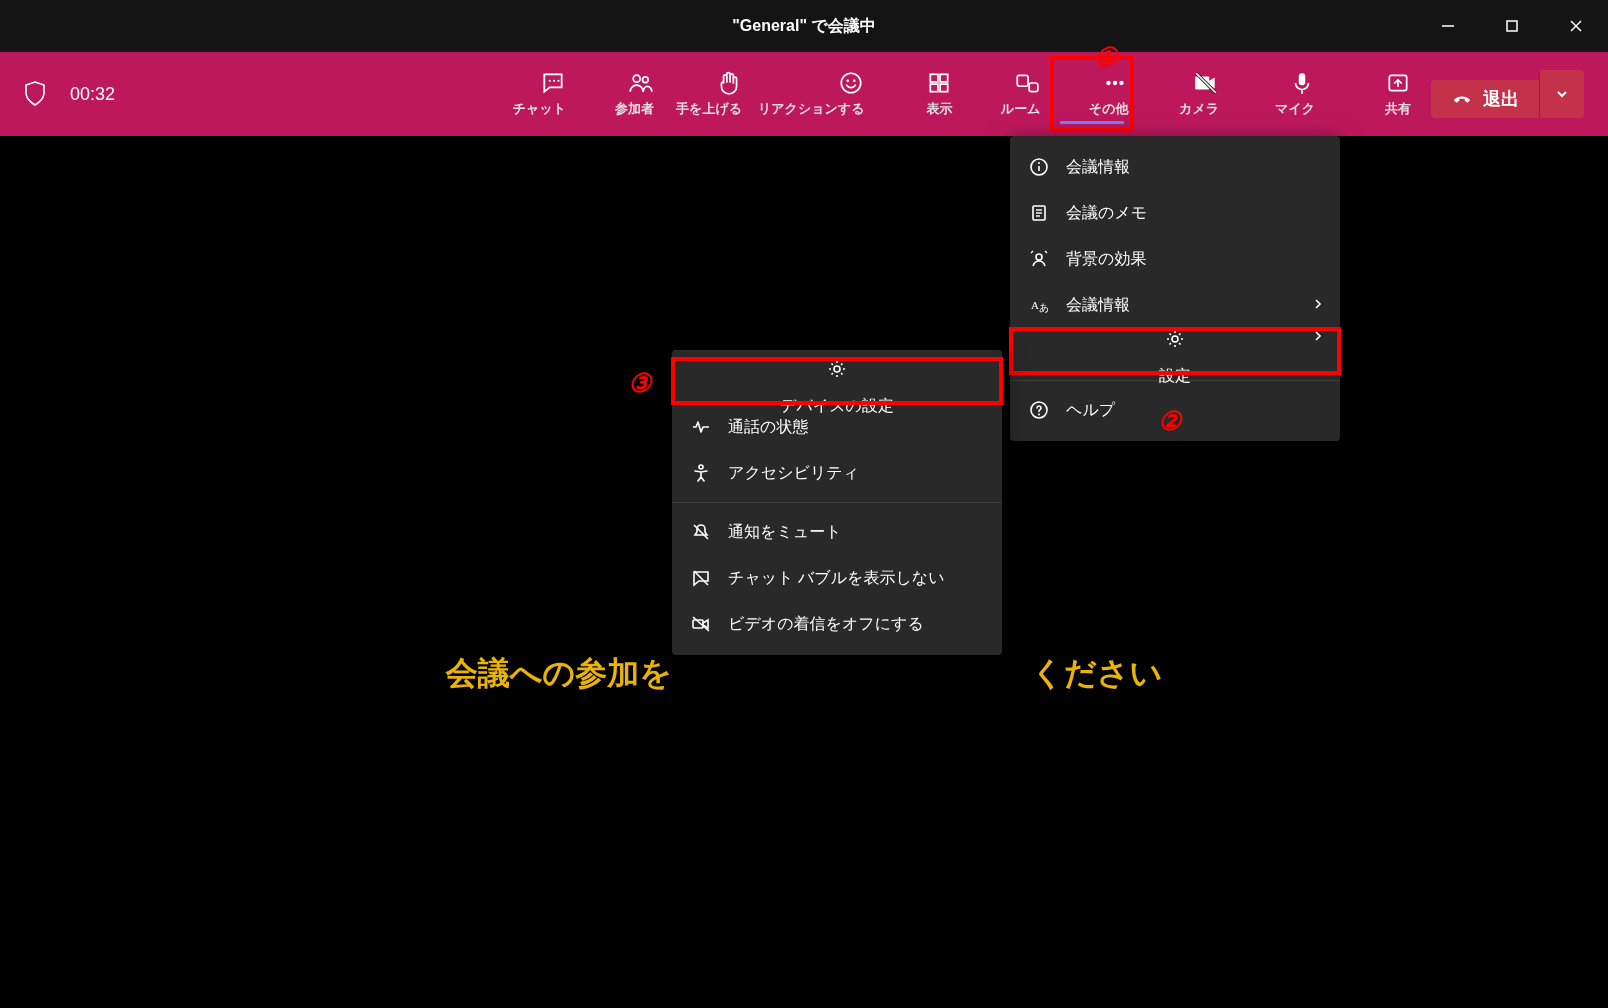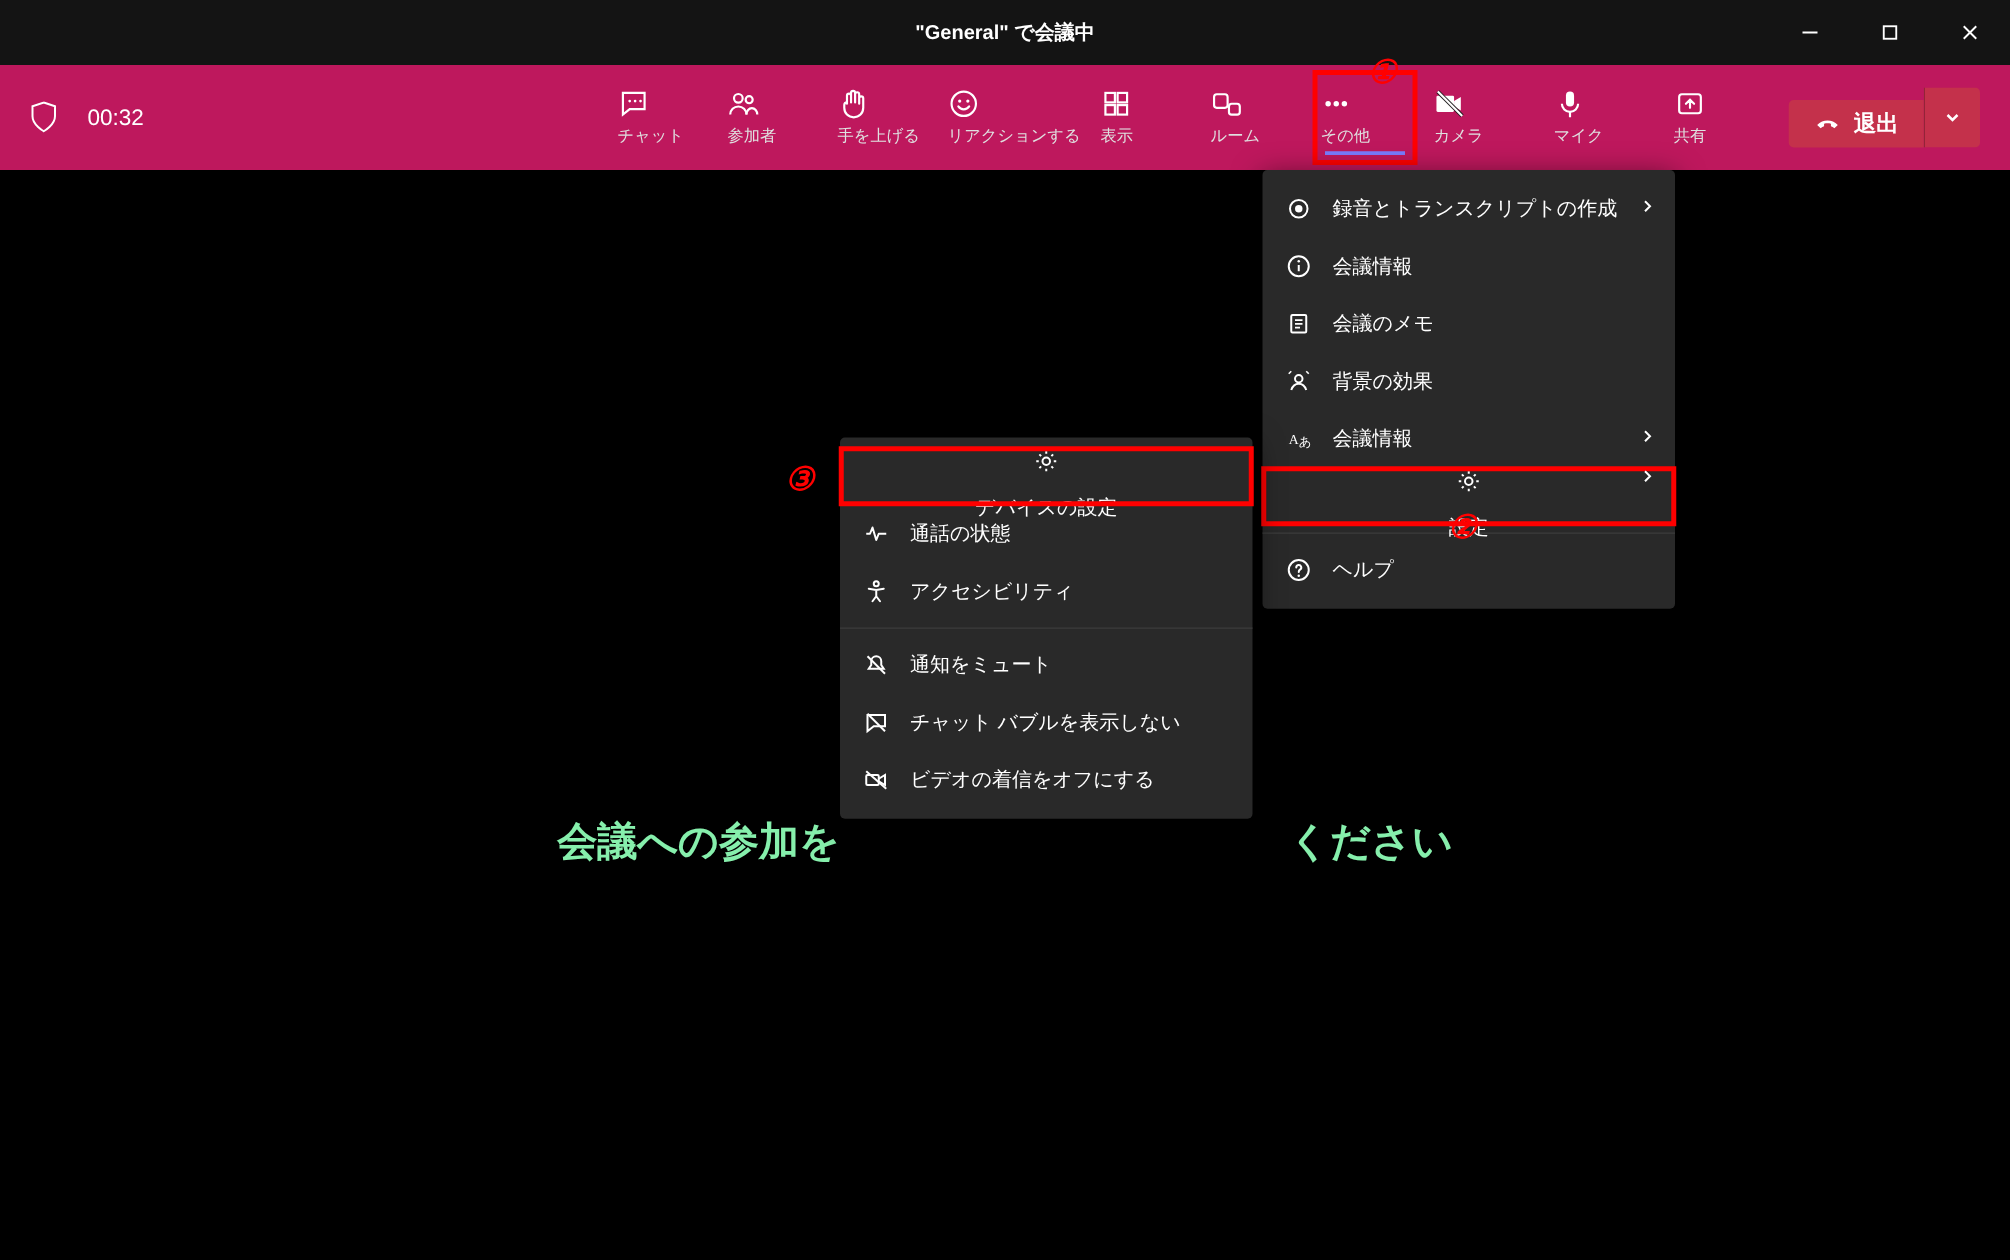--- a/index.html
+++ b/index.html
@@ -73,28 +73,29 @@
   .toolbar-center {
     position: absolute;
     left: 490px;
     display: flex;
     gap: 8px;
     align-items: flex-start;
   }
   .tool-btn {
     display: flex;
     flex-direction: column;
-    align-items: flex-start;
+    align-items: flex-end;
     justify-content: center;
     min-width: 72px;
     height: 72px;
     cursor: pointer;
     color: #fff;
     gap: 4px;
     padding: 0 4px;
+    font-weight: bold;
   }
   .tool-btn .lbl {
     font-size: 13px;
     color: #e0e0e0;
   }
   .tool-btn svg, .tool-btn .ico {
     width: 26px;
     height: 26px;
   }
   .tool-btn.highlighted {
@@ -149,21 +150,21 @@
     height: calc(1008px - 52px - 84px);
     background: #000;
   }
   .bg-text {
     position: absolute;
     top: 516px;
     left: 50%;
     transform: translateX(-50%);
     font-size: 32px;
     font-weight: 700;
-    color: #86efac;
+    color: #eab308;
     white-space: nowrap;
   }
 
   
   .overflow-menu {
     position: absolute;
     top: 0px;
     left: 1010px;
     width: 330px;
     background: #292929;
@@ -367,32 +368,20 @@
   <div class="bg-text">
     <span>会議への参加を</span>
     <span style="visibility:hidden">XXXXXXXXXXXXXXXX</span>
     <span>ください</span>
   </div>
 
   <div class="overflow-menu">
     <div class="menu-item">
       <span class="menu-ico">
           <svg width="20" height="20" viewBox="0 0 20 20">
-            <circle cx="10" cy="10" r="7" fill="none" stroke="#fff" stroke-width="1.6"></circle>
-            <circle cx="10" cy="10" r="3" fill="#fff"></circle>
-          </svg>
-        </span>
-      <span>録音とトランスクリプトの作成</span>
-      <span class="chev"><svg width="12" height="12" viewBox="0 0 12 12">
-            <path d="M4 2l4 4-4 4" fill="none" stroke="#fff" stroke-width="1.6"></path>
-          </svg></span>
-    </div>
-    <div class="menu-item">
-      <span class="menu-ico">
-          <svg width="20" height="20" viewBox="0 0 20 20">
             <circle cx="10" cy="10" r="8" fill="none" stroke="#fff" stroke-width="1.6"></circle>
             <line x1="10" y1="9" x2="10" y2="14" stroke="#fff" stroke-width="1.6"></line>
             <circle cx="10" cy="6" r="1" fill="#fff"></circle>
           </svg>
         </span>
       <span>会議情報</span>
     </div>
     <div class="menu-item">
       <span class="menu-ico">
           <svg width="20" height="20" viewBox="0 0 20 20">

